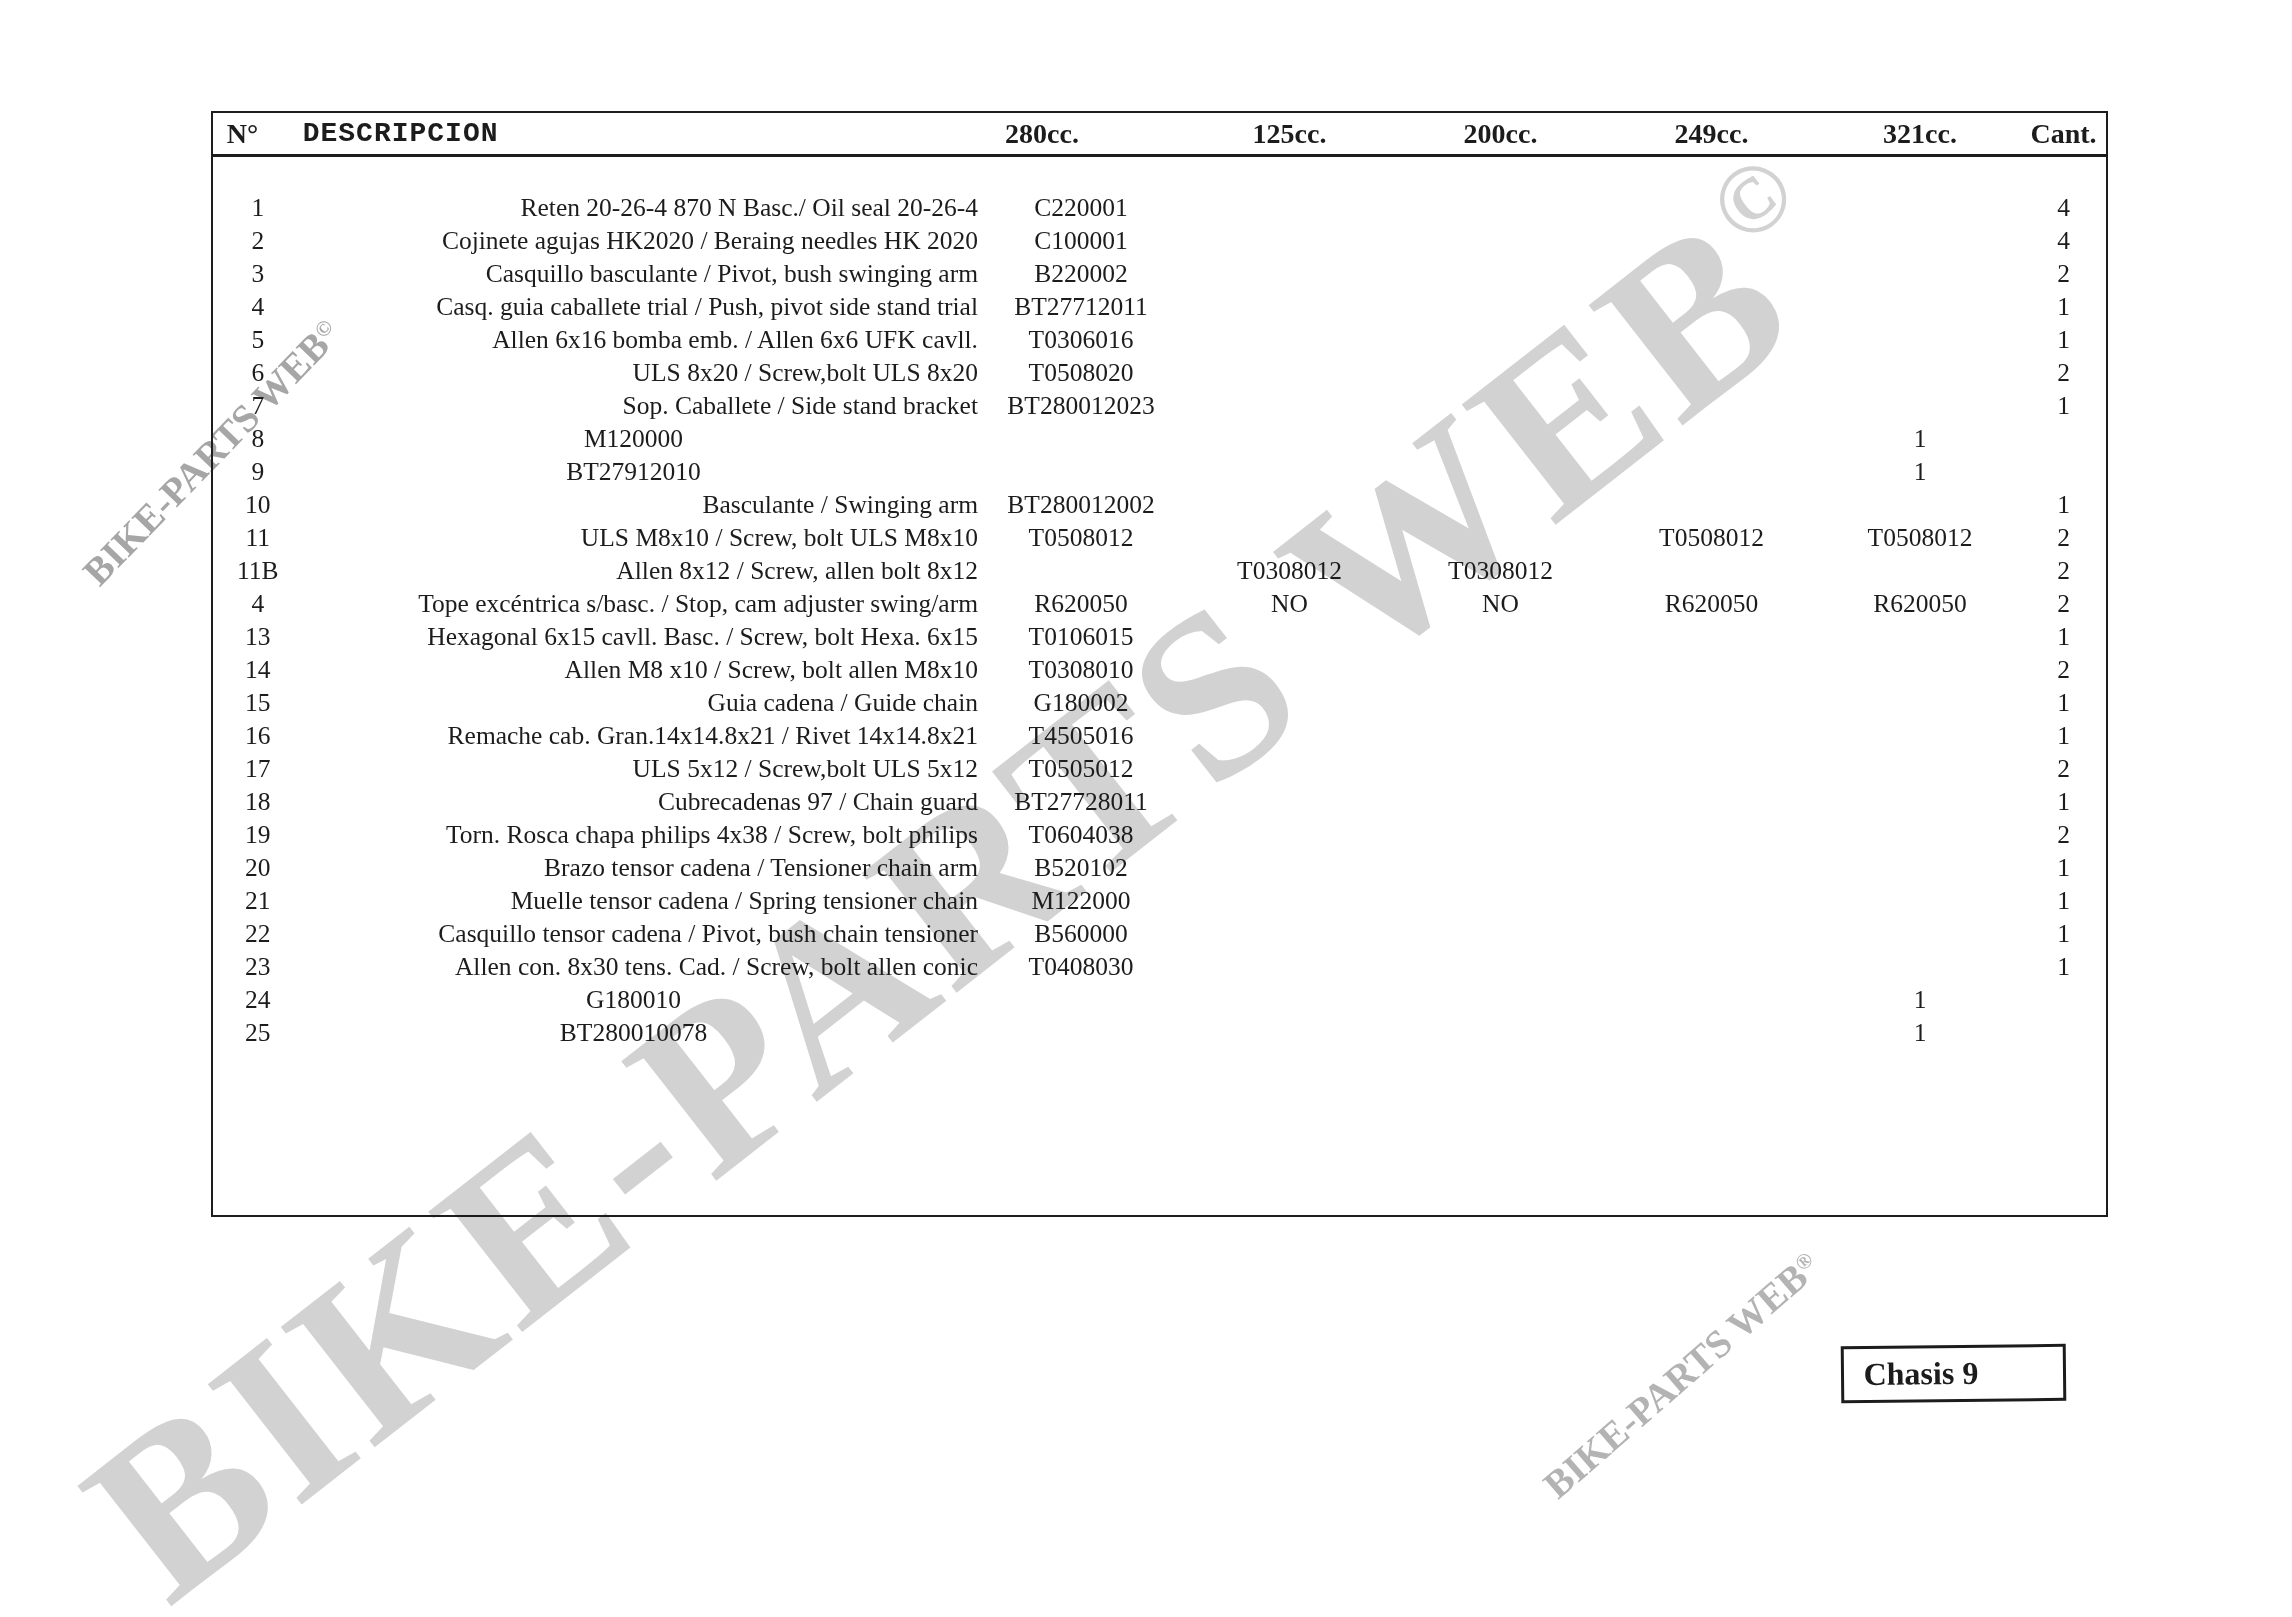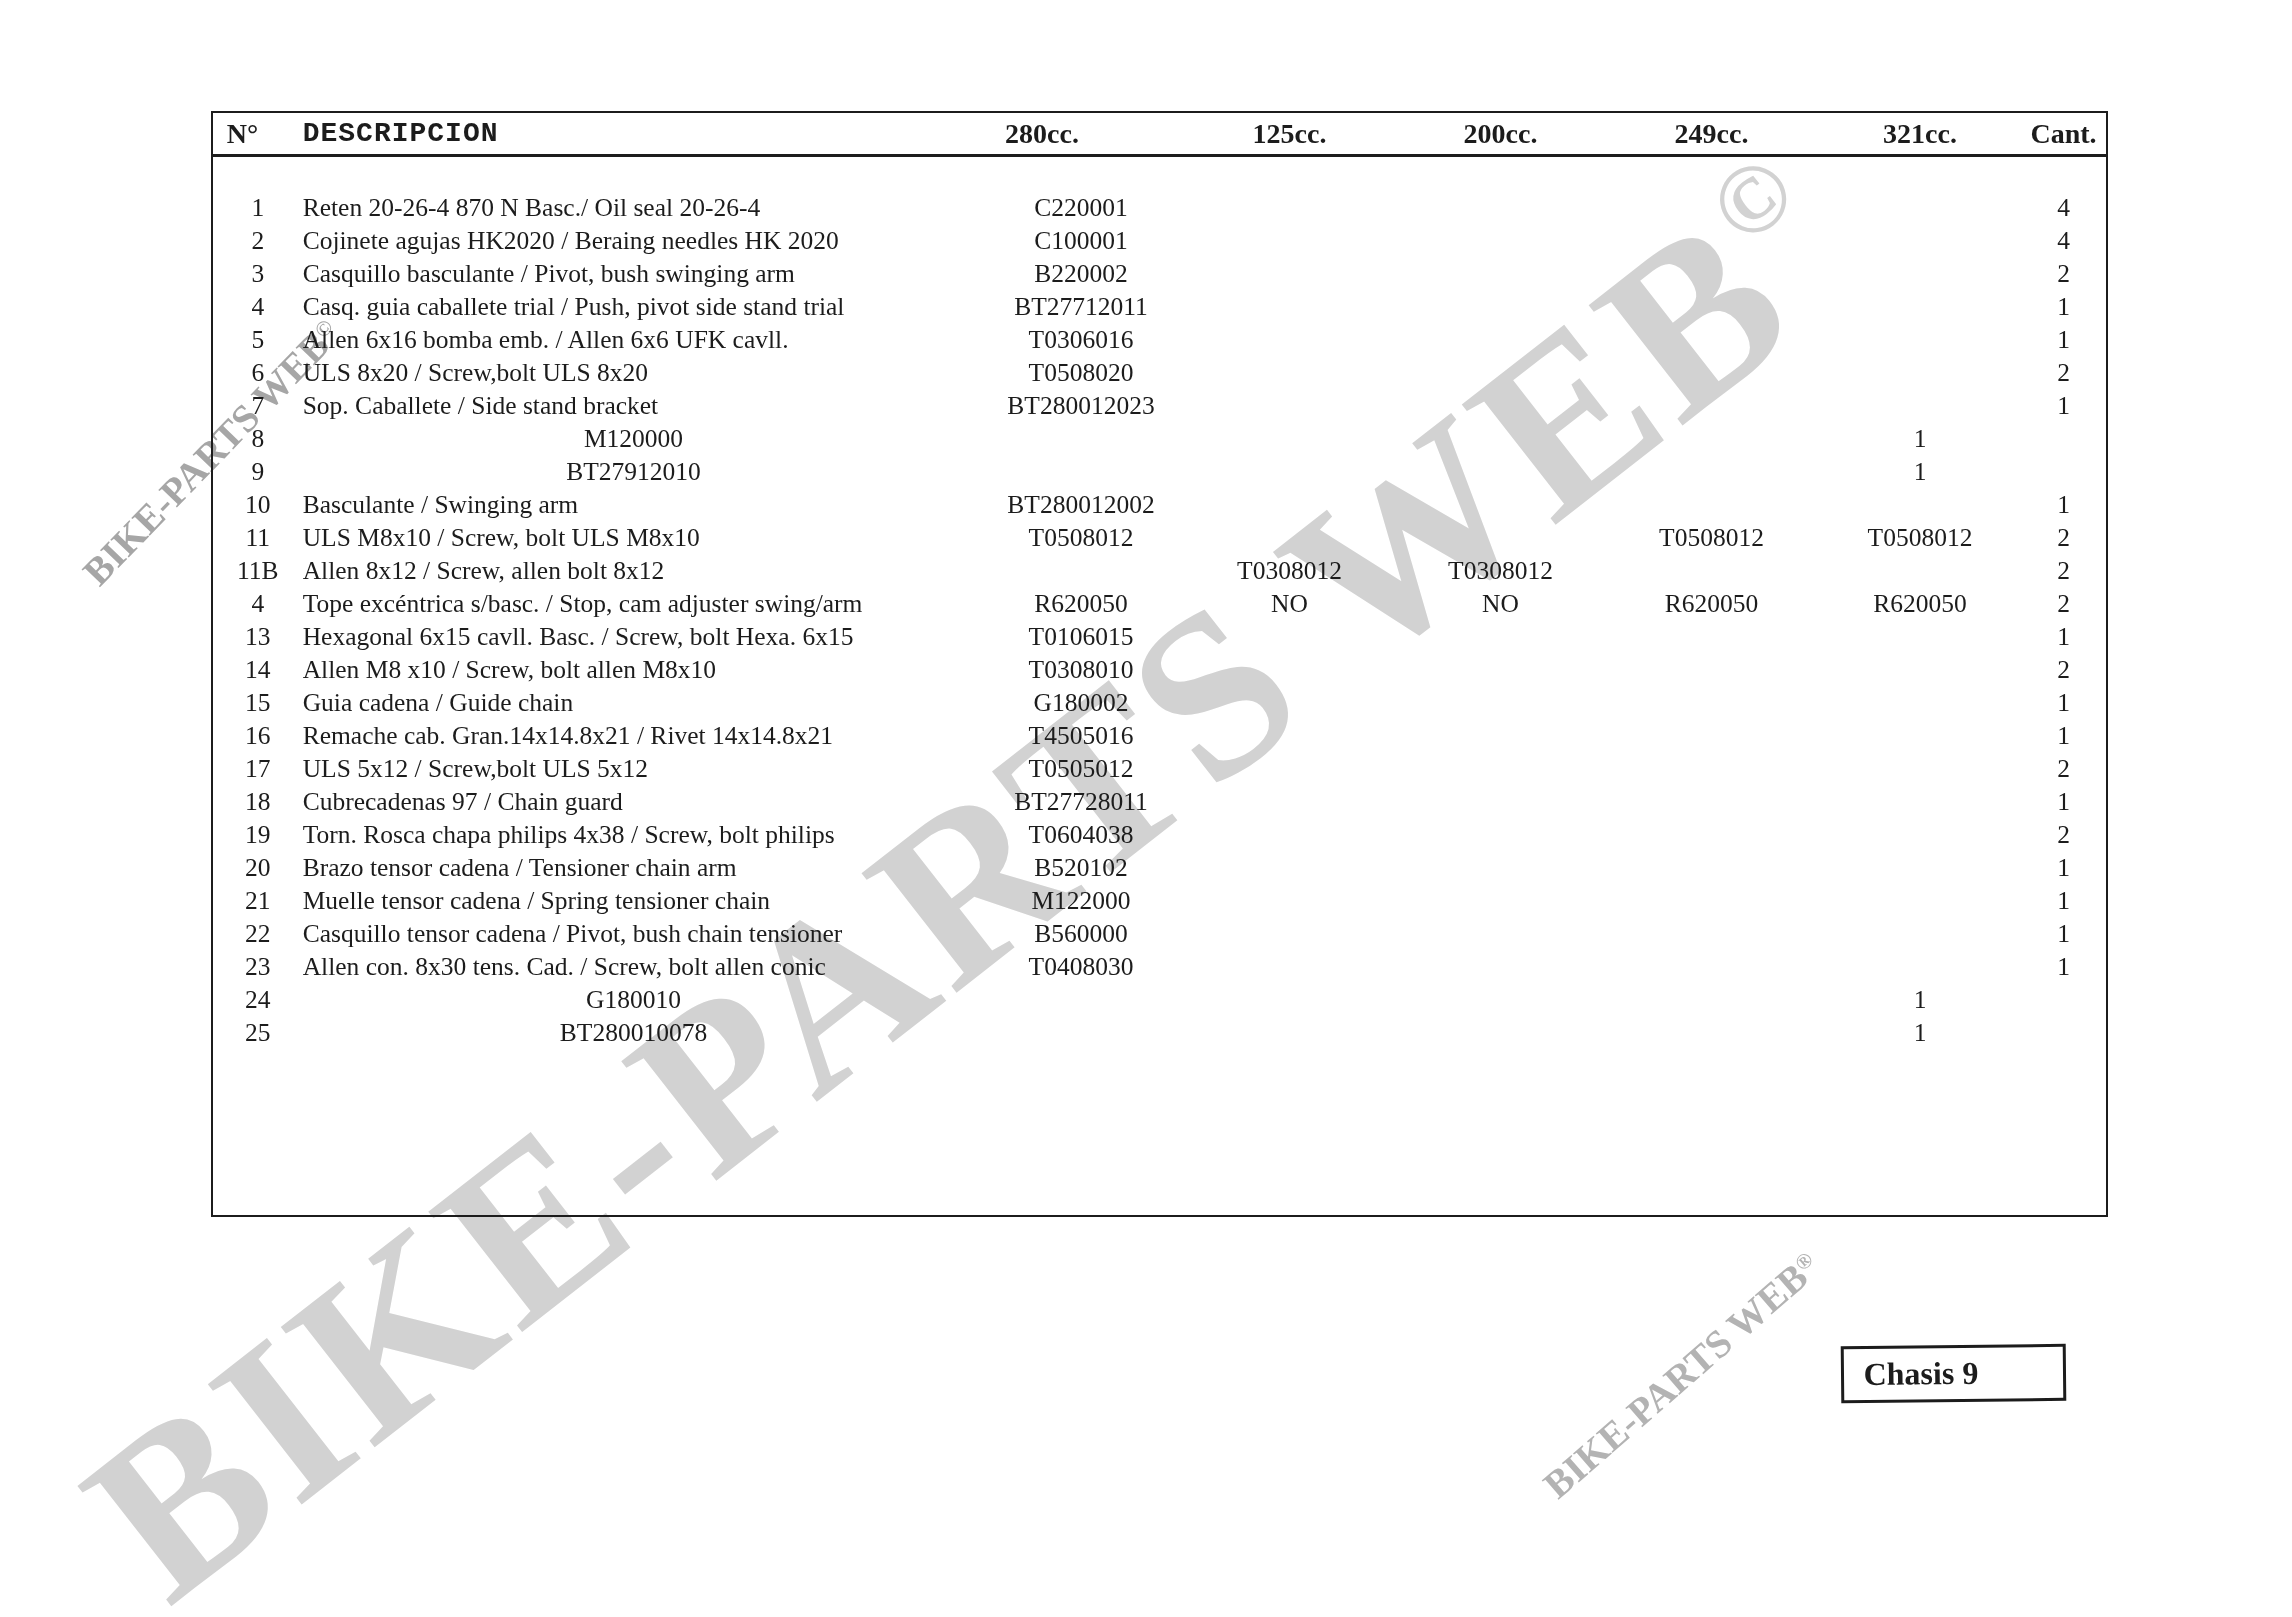--- a/index.html
+++ b/index.html
@@ -67,21 +67,21 @@
   }
   .trow{
     display:grid;
     grid-template-columns:76px 689px 206px 211px 211px 211px 206px 81px;
     height:33px;
     line-height:33px;
     font-size:25.5px;
   }
   .trow .cell{overflow:visible;white-space:nowrap;}
   .trow .col-num{text-align:center;padding-left:13.7px;}
-  .trow .col-desc{text-align:left;padding-left:13.7px;}
+  .trow .col-desc{text-align:right;padding-left:13.7px;}
   .trow .col-cc280,.trow .col-cc125,.trow .col-cc200,
   .trow .col-cc249,.trow .col-cc321,.trow .col-cant{text-align:center;}
   
   .chasis-box{
     position:absolute;
     left:1841px;top:1345px;
     width:225px;height:57px;
     border:3.9px solid #1c1c1c;
     box-sizing:border-box;
     display:flex;align-items:center;

